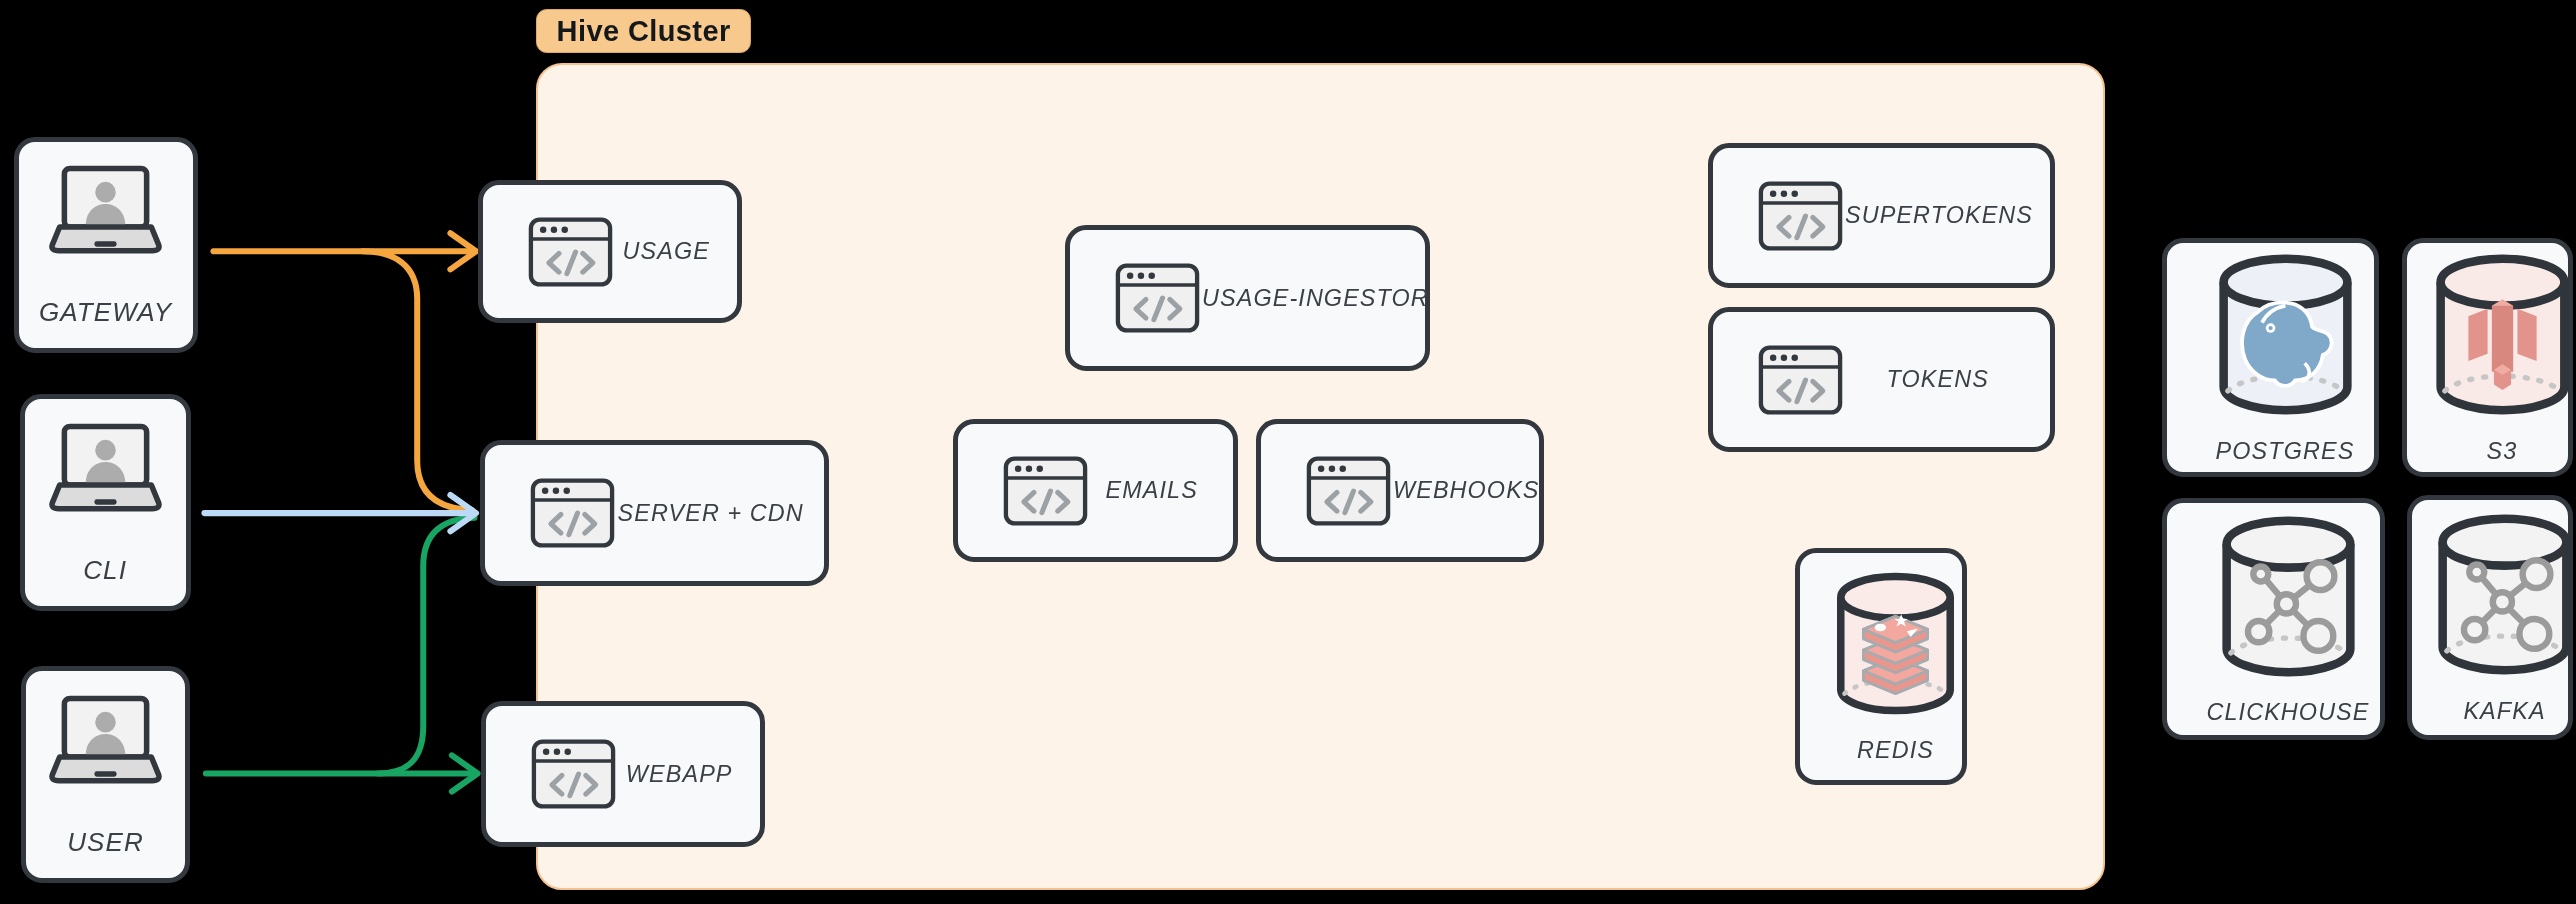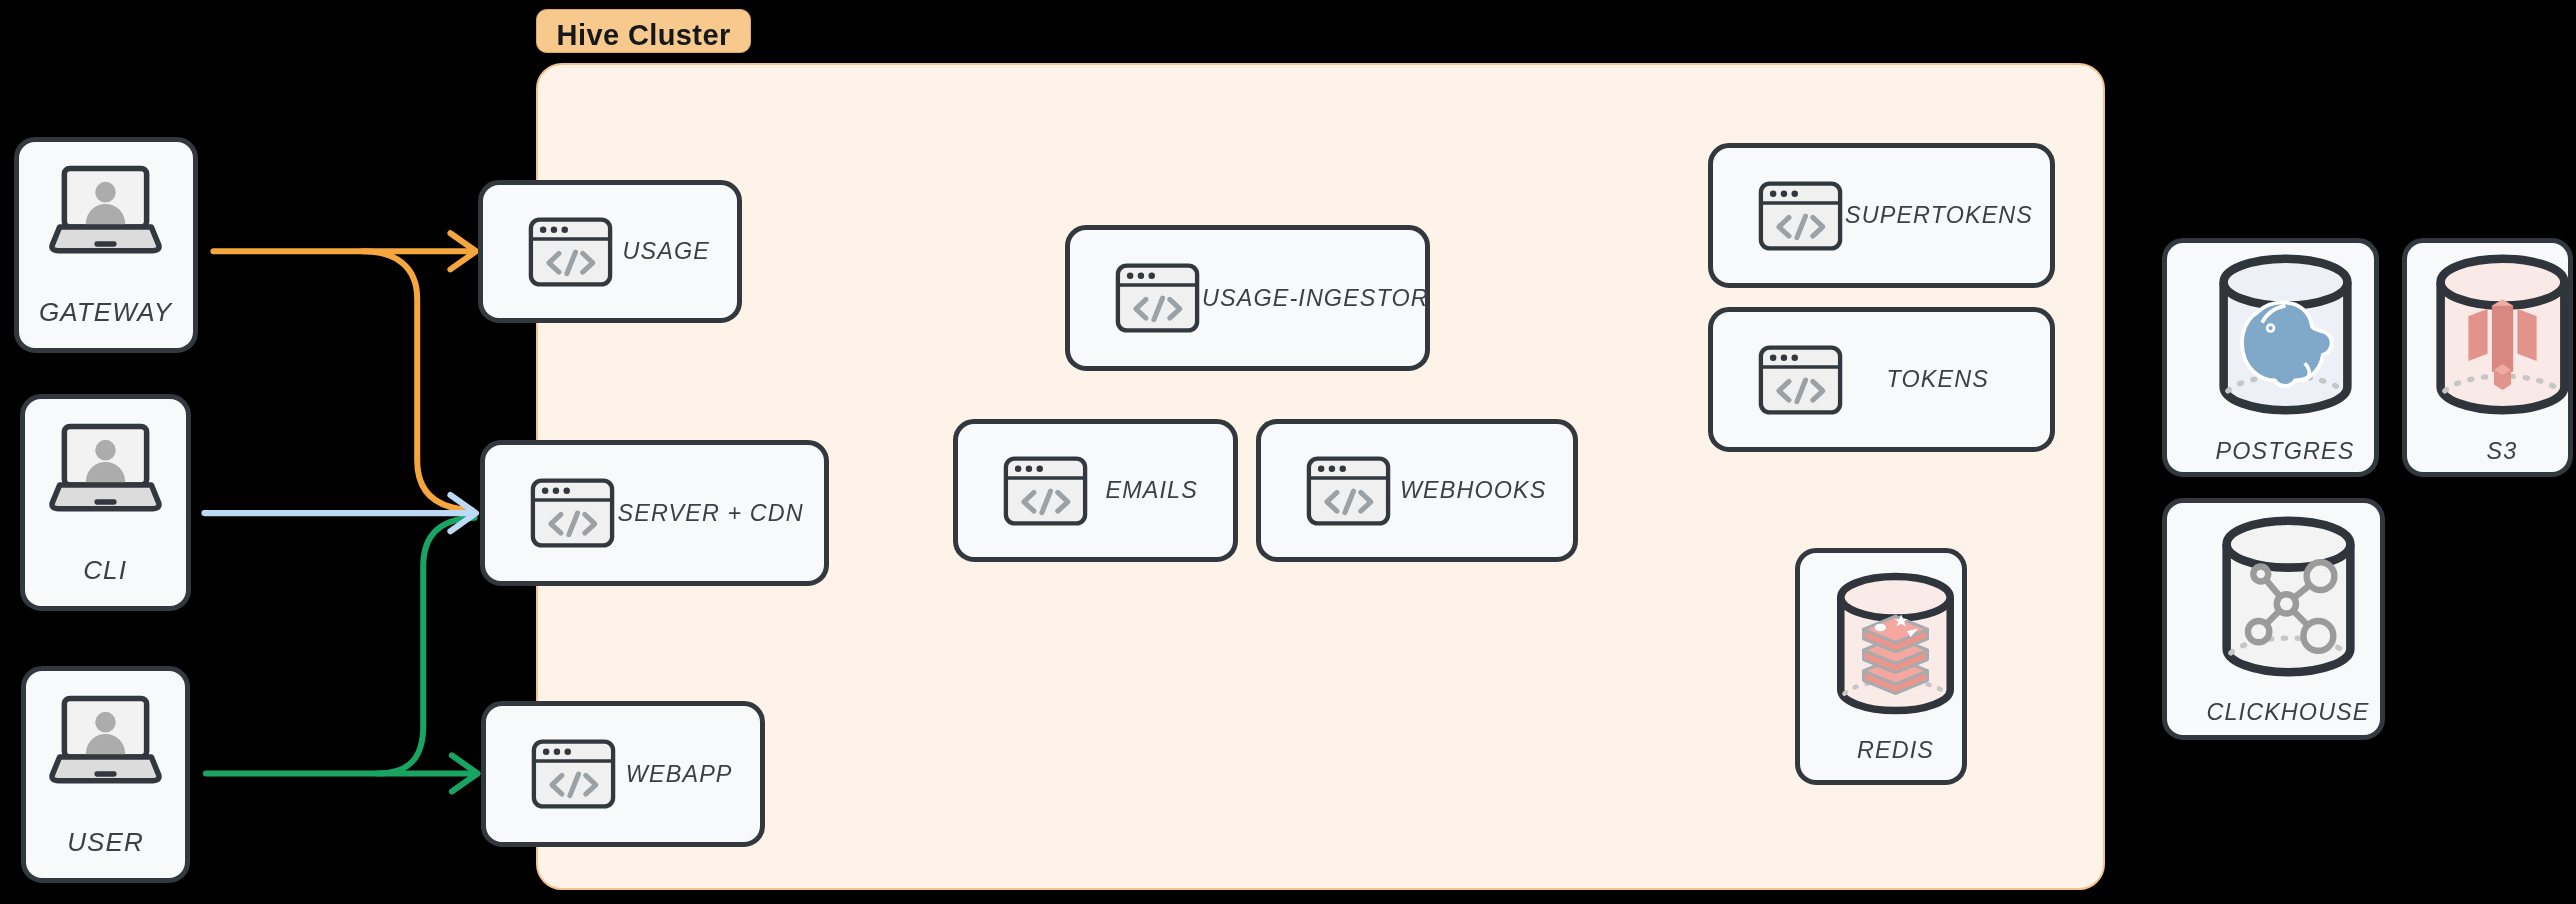--- a/index.html
+++ b/index.html
@@ -7,21 +7,21 @@
     position:relative; width:2576px; height:904px; background:#000000;
     font-family:"Liberation Sans", sans-serif; overflow:hidden;
   }
   .cluster {
     position:absolute; left:536px; top:63px; width:1569px; height:827px;
     background:#FDF3E8; border:2.3px solid #F4C28E; border-radius:26px; box-sizing:border-box;
   }
   .badge {
     position:absolute; left:536px; top:9px; height:44px; padding:0 19.6px;
     background:#F7C98D; border:1.5px solid #E3A964; border-radius:10.6px;
-    display:flex; align-items:flex-end; box-sizing:border-box;
+    display:flex; align-items:center; box-sizing:border-box;
     font-size:29px; font-weight:600; color:#15181B; letter-spacing:0.4px;
   }
   .node {
     position:absolute; background:#F8F9FA; border:5.3px solid #32383E;
     border-radius:21px; box-sizing:border-box; display:flex; align-items:center;
   }
   .service { flex-direction:row; padding-left:43px; }
   .service .label { flex:1; text-align:center; padding-right:19.6px; }
   .client, .store { flex-direction:column; justify-content:center; }
   .client { gap:32px; }
@@ -189,21 +189,21 @@
         <use href="#icon-browser-sym"></use>
       </svg>
     <span class="label">USAGE-INGESTOR</span>
   </div>
   <div class="node service" style="left:953px; top:419px; width:285px; height:143px;">
     <svg class="icon-browser" viewBox="0 0 118 96" width="89" height="72">
         <use href="#icon-browser-sym"></use>
       </svg>
     <span class="label">EMAILS</span>
   </div>
-  <div class="node service" style="left:1256px; top:419px; width:322px; height:143px;">
+  <div class="node service" style="left:1256px; top:419px; width:288px; height:143px;">
     <svg class="icon-browser" viewBox="0 0 118 96" width="89" height="72">
         <use href="#icon-browser-sym"></use>
       </svg>
     <span class="label">WEBHOOKS</span>
   </div>
   <div class="node service" style="left:1708px; top:143px; width:347px; height:145px;">
     <svg class="icon-browser" viewBox="0 0 118 96" width="89" height="72">
         <use href="#icon-browser-sym"></use>
       </svg>
     <span class="label">SUPERTOKENS</span>
@@ -233,15 +233,21 @@
         <use href="#icon-cyl-s3-sym"></use>
       </svg>
     <span class="label">S3</span>
   </div>
   <div class="node store" style="left:2162px; top:498px; width:223px; height:242px; --cyl-fill:#F3F3F3;">
     <svg class="icon-cyl" viewBox="0 0 200 226" width="151" height="171">
         <use href="#icon-cyl-graph-sym"></use>
       </svg>
     <span class="label">CLICKHOUSE</span>
   </div>
+  <div class="node store" style="left:2407px; top:495px; width:166px; height:245px; --cyl-fill:#F3F3F3;">
+    <svg class="icon-cyl" viewBox="0 0 200 226" width="151" height="171">
+        <use href="#icon-cyl-graph-sym"></use>
+      </svg>
+    <span class="label">KAFKA</span>
+  </div>
 
 </div>
 
 
 </body></html>

